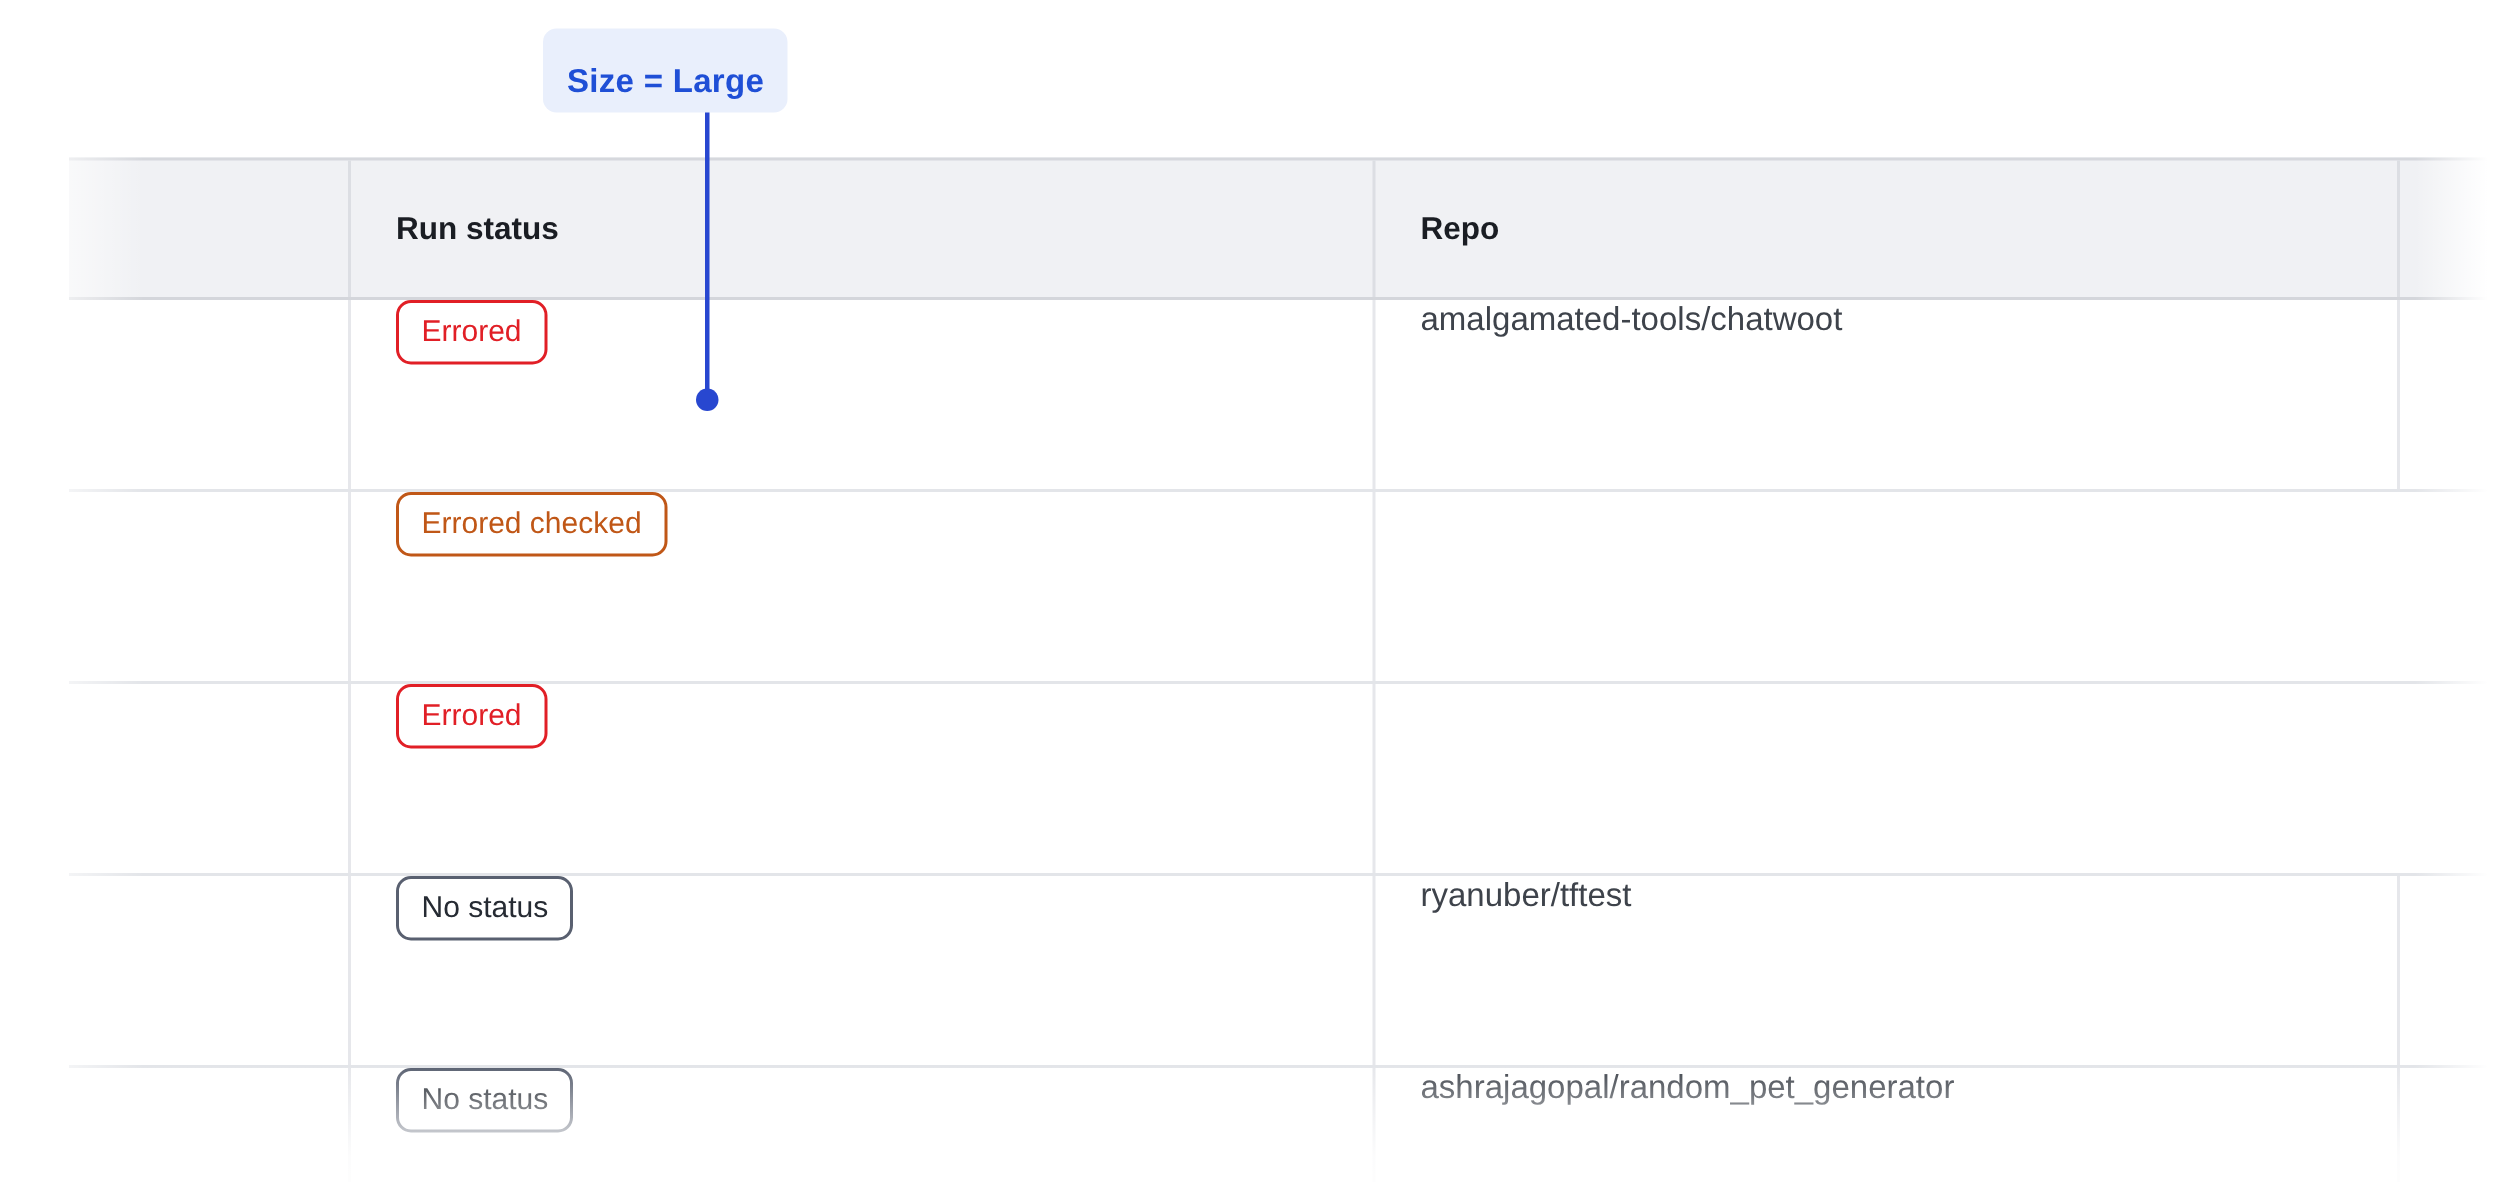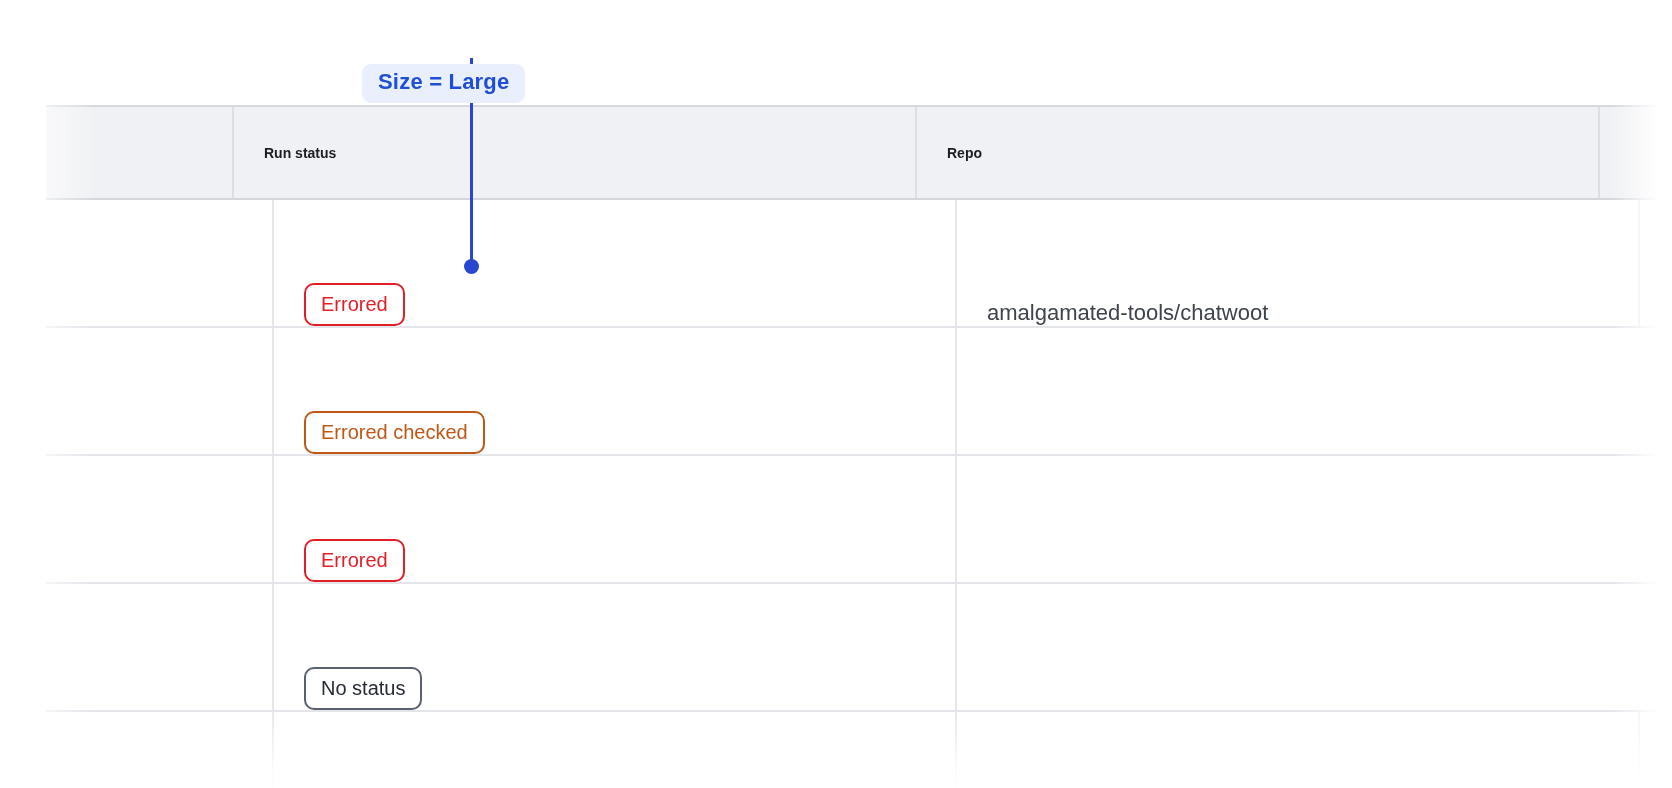--- a/index.html
+++ b/index.html
@@ -13,28 +13,27 @@
     font-family: "Liberation Sans", "DejaVu Sans", sans-serif;
   }
 
   
   .callout-pill {
     position: absolute;
     left: 362px;
     top: 19px;
     z-index: 6;
     display: inline-block;
-    padding: 5px 16px 8px;
+    padding: 22px 16px 8px;
     border-radius: 9px;
     font-size: 22px;
     font-weight: 600;
     letter-spacing: 0.2px;
     background: var(--callout-bg, #e9effc);
     color: var(--callout-text, #1f4fd6);
-    margin-top: 45px;
   }
   .callout-line {
     position: absolute;
     left: 470px;
     top: 58px;
     width: 3px;
     height: 208px;
     z-index: 5;
     background: var(--callout-line, #2847d0);
   }
@@ -61,39 +60,38 @@
     grid-template-columns: 186px 683px 683px 1fr;
     height: 95px;
     background: #f0f1f4;
     border-top: 2px solid #d6d8dd;
     border-bottom: 2px solid #d4d6db;
   }
   .thead .hcell {
     display: flex;
     align-items: center;
     padding: 0 20px 0 30px;
-    font-size: 14px;
+    font-size: 21px;
     font-weight: 600;
     color: #1a1d23;
   }
   .thead .hcell + .hcell { border-left: 2px solid #dcdee3; }
 
   .trow {
     display: grid;
     grid-template-columns: 186px 683px 683px 1fr;
     height: 128px;
     background: #ffffff;
     border-bottom: 2px solid #e3e5e9;
   }
   .trow .cell {
     display: flex;
-    align-items: flex-end;
+    align-items: flex-start;
     padding: 0 20px 0 30px;
     overflow: hidden;
-    margin-left: 40px;
   }
   .trow .cell + .cell { border-left: 2px solid #e6e7eb; }
 
   .repo-text {
     font-size: 22px;
     color: #3e434b;
     white-space: nowrap;
   }
 
   .badge {
@@ -168,20 +166,23 @@
       <span class="badge errored">Errored</span>
     </div>
     <div class="cell"></div>
   </div>
 
   <div class="trow">
     <div class="cell"></div>
     <div class="cell">
       <span class="badge neutral">No status</span>
     </div>
+    <div class="cell">
+      <span class="repo-text">ryanuber/tftest</span>
+    </div>
     <div class="cell"></div>
   </div>
 
   <div class="trow">
     <div class="cell"></div>
     <div class="cell">
       <span class="badge neutral">No status</span>
     </div>
     <div class="cell">
       <span class="repo-text">ashrajagopal/random_pet_generator</span>

